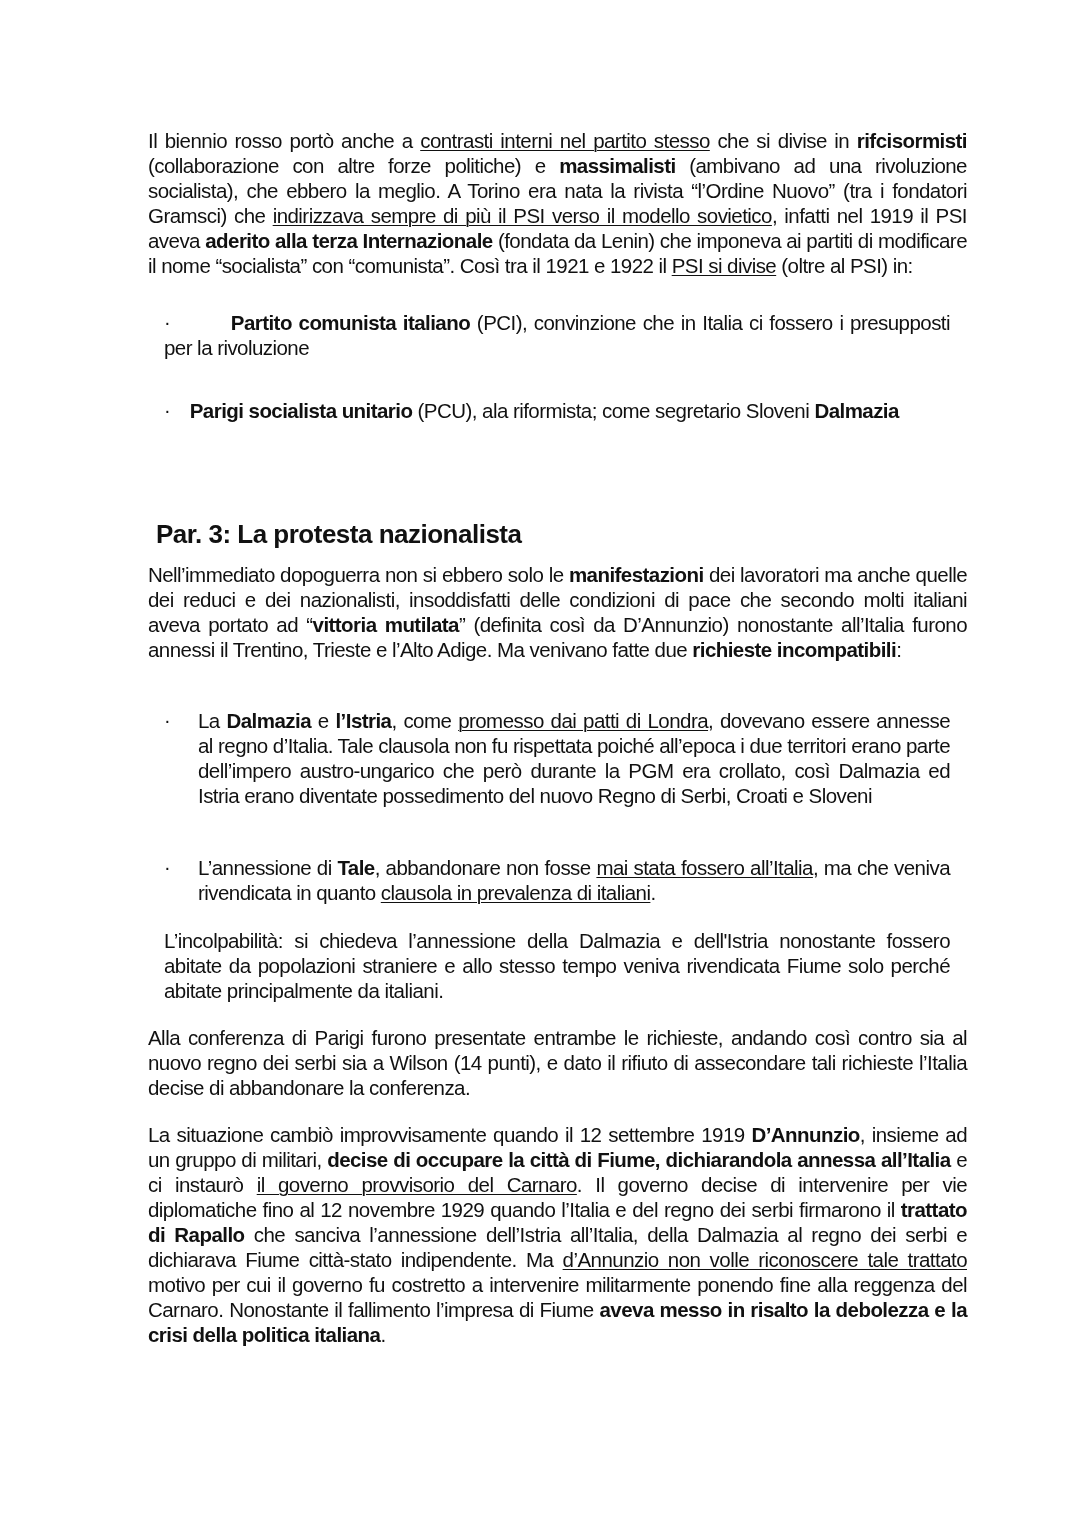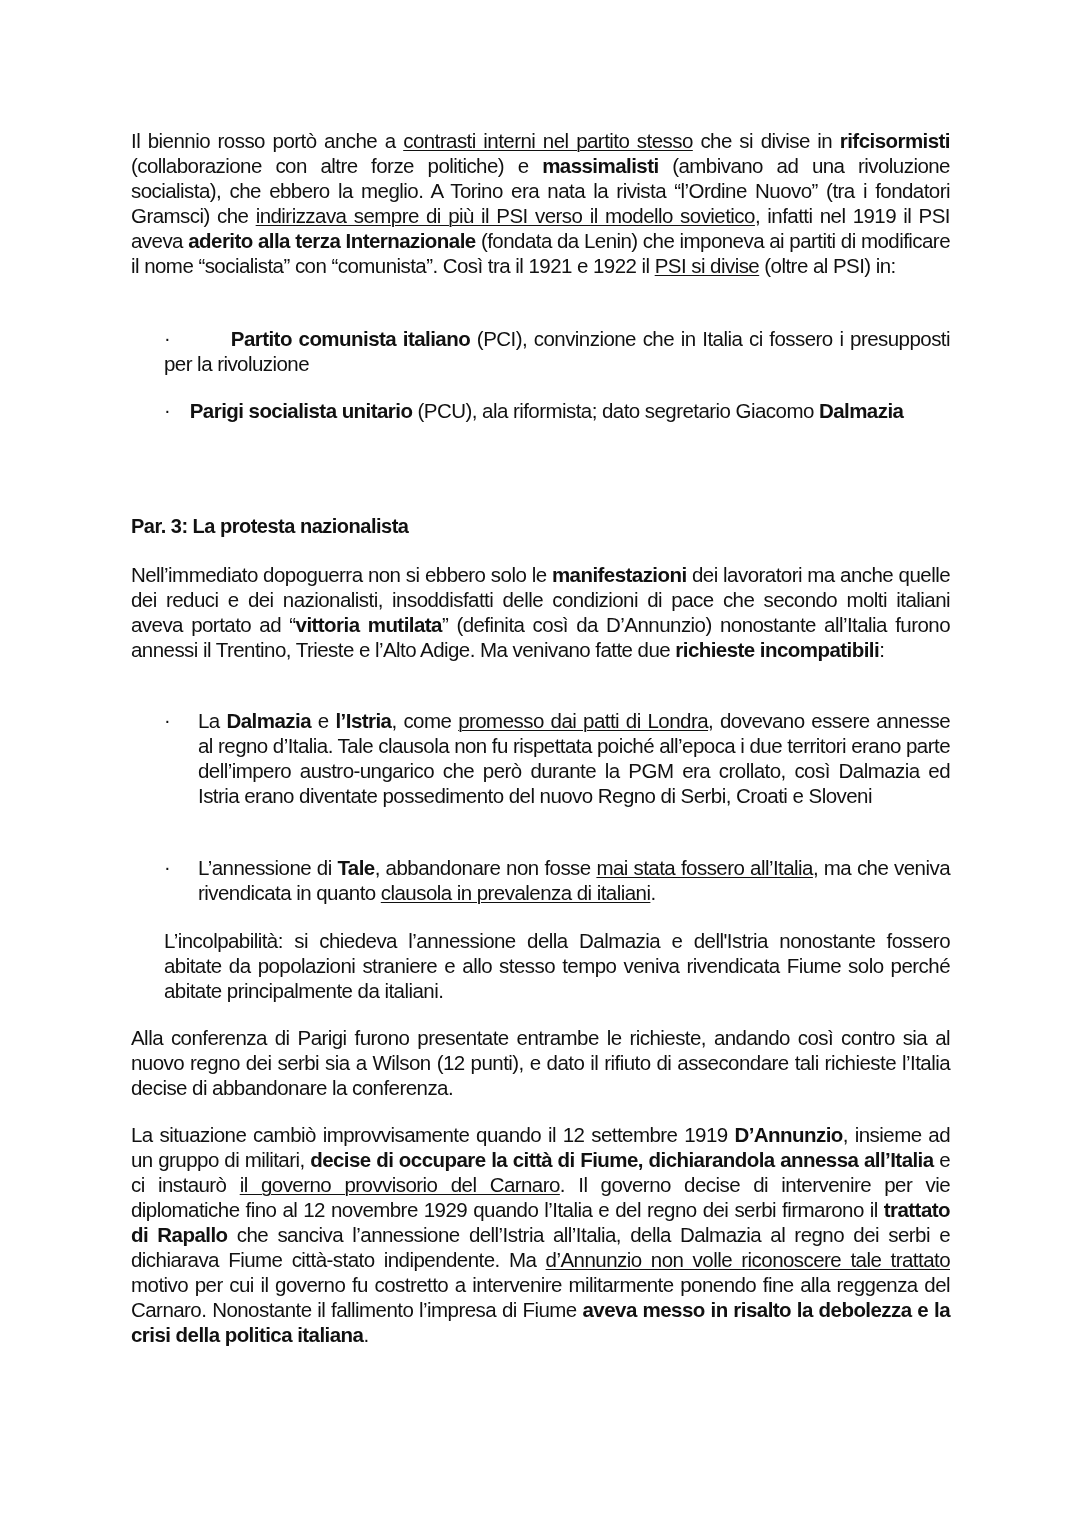--- a/index.html
+++ b/index.html
@@ -26,70 +26,70 @@
       line-height: 25px;
       text-align: justify;
       margin: 0;
       letter-spacing: -0.55px;
       word-spacing: 0px;
     }
     .para .b { font-weight: bold; }
     .para .u { text-decoration: underline; text-underline-offset: 2px; text-decoration-thickness: 1px; }
 
     
-    .blk { position: absolute; left: 0; width: 819px; }
+    .blk { position: absolute; left: 17px; width: 819px; }
 
     .list-item {
       position: absolute;
       display: flex;
     }
     .bullet {
       width: 34px;
       flex: none;
       font-size: 20px;
       line-height: 25px;
     }
     .heading {
-      font-size: 20px;
+      font-size: 26px;
       line-height: 25px;
       font-weight: bold;
       letter-spacing: -0.5px;
-      margin: 0;
+      margin: 8px;
     }
   </style>
 </head>
 <body>
 
 <div class="page">
 
   <p class="para blk" style="top:0px;"><span>Il biennio rosso portò anche a </span><span class="u">contrasti interni nel partito stesso</span><span> che si divise in </span><span class="b">rifcisormisti</span><span> (collaborazione con altre forze politiche) e </span><span class="b">massimalisti</span><span> (ambivano ad una rivoluzione socialista), che ebbero la meglio.  A Torino era nata la rivista “l’Ordine Nuovo” (tra i fondatori Gramsci) che </span><span class="u">indirizzava sempre di più il PSI verso il modello sovietico</span><span>, infatti nel 1919 il PSI aveva </span><span class="b">aderito alla terza Internazionale</span><span> (fondata da Lenin) che imponeva ai partiti di modificare il nome “socialista” con “comunista”. Così tra il 1921 e 1922 il </span><span class="u">PSI si divise</span><span> (oltre al PSI) in:</span></p>
 
-  <div class="list-item" style="left:33px; top:198px; width:786px;">
+  <div class="list-item" style="left:33px; top:182px; width:786px;">
     <span class="bullet" style="width:0; margin-right:0;">·</span>
     <p class="para" style="width:786px; text-indent:0;"><span style="white-space: pre;">          </span><span class="b">Partito comunista italiano</span><span> (PCI), convinzione che in Italia ci fossero i presupposti per la rivoluzione</span></p>
   </div>
 
   <div class="list-item" style="left:33px; top:270px; width:786px;">
     <span class="bullet" style="width:0;">·</span>
-    <p class="para" style="width:786px;"><span style="white-space: pre;">     </span><span class="b">Parigi socialista unitario</span><span> (PCU), ala riformista; dato segretario Giacomo </span><span class="b">Dalmazia</span></p>
+    <p class="para" style="width:786px;"><span style="white-space: pre;">     </span><span class="b">Parigi socialista unitario</span><span> (PCU), ala riformista; come segretario Sloveni </span><span class="b">Dalmazia</span></p>
   </div>
 
   <h2 class="heading blk" style="top:386px;">Par. 3: La protesta nazionalista</h2>
 
   <p class="para blk" style="top:434px;"><span>Nell’immediato dopoguerra non si ebbero solo le </span><span class="b">manifestazioni</span><span> dei lavoratori ma anche quelle dei reduci e dei nazionalisti, insoddisfatti delle condizioni di pace che secondo molti italiani aveva portato ad “</span><span class="b">vittoria mutilata</span><span>” (definita così da D’Annunzio) nonostante all’Italia furono annessi il Trentino, Trieste e l’Alto Adige. Ma venivano fatte due </span><span class="b">richieste incompatibili</span><span>:</span></p>
 
   <div class="list-item" style="left:33px; top:580px; width:786px;">
     <span class="bullet">·</span>
     <p class="para" style="width:752px;"><span>La </span><span class="b">Dalmazia</span><span> e </span><span class="b">l’Istria</span><span>, come </span><span class="u">promesso dai patti di Londra</span><span>, dovevano essere annesse al regno d’Italia. Tale clausola non fu rispettata poiché all’epoca i due territori erano parte dell’impero austro-ungarico che però durante la PGM era crollato, così Dalmazia ed Istria erano diventate possedimento del nuovo Regno di Serbi, Croati e Sloveni</span></p>
   </div>
 
   <div class="list-item" style="left:33px; top:727px; width:786px;">
     <span class="bullet">·</span>
     <p class="para" style="width:752px;"><span>L’annessione di </span><span class="b">Tale</span><span>, abbandonare non fosse </span><span class="u">mai stata fossero all’Italia</span><span>, ma che veniva rivendicata in quanto </span><span class="u">clausola in prevalenza di italiani</span><span>.</span></p>
   </div>
 
   <p class="para" style="position:absolute; left:33px; top:800px; width:786px;"><span>L’incolpabilità: si chiedeva l’annessione della Dalmazia e dell'Istria nonostante fossero abitate da popolazioni straniere e allo stesso tempo veniva rivendicata Fiume solo perché abitate principalmente da italiani.</span></p>
 
-  <p class="para blk" style="top:897px;"><span>Alla conferenza di Parigi furono presentate entrambe le richieste, andando così contro sia al nuovo regno dei serbi sia a Wilson (12 punti), e dato il rifiuto di assecondare tali richieste l’Italia decise di abbandonare la conferenza.</span></p>
+  <p class="para blk" style="top:897px;"><span>Alla conferenza di Parigi furono presentate entrambe le richieste, andando così contro sia al nuovo regno dei serbi sia a Wilson (14 punti), e dato il rifiuto di assecondare tali richieste l’Italia decise di abbandonare la conferenza.</span></p>
 
   <p class="para blk" style="top:994px;"><span>La situazione cambiò improvvisamente quando il 12 settembre 1919 </span><span class="b">D’Annunzio</span><span>, insieme ad un gruppo di militari, </span><span class="b">decise di occupare la città di Fiume, dichiarandola annessa all’Italia</span><span> e ci instaurò </span><span class="u">il governo provvisorio del Carnaro</span><span>. Il governo decise di intervenire per vie diplomatiche fino al 12 novembre 1929 quando l’Italia e del regno dei serbi firmarono il </span><span class="b">trattato di Rapallo</span><span> che sanciva l’annessione dell’Istria all’Italia, della Dalmazia al regno dei serbi e dichiarava Fiume città-stato indipendente. Ma </span><span class="u">d’Annunzio non volle riconoscere tale trattato</span><span> motivo per cui il governo fu costretto a intervenire militarmente ponendo fine alla reggenza del Carnaro. Nonostante il fallimento l’impresa di Fiume </span><span class="b">aveva messo in risalto la debolezza e la crisi della politica italiana</span><span>.</span></p>
 
 </div>
 
 </body></html>

